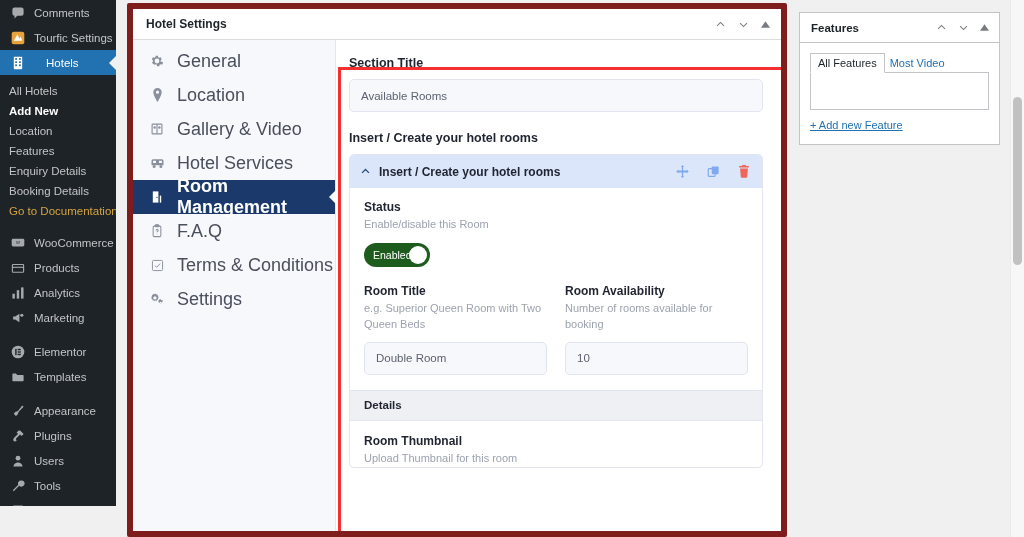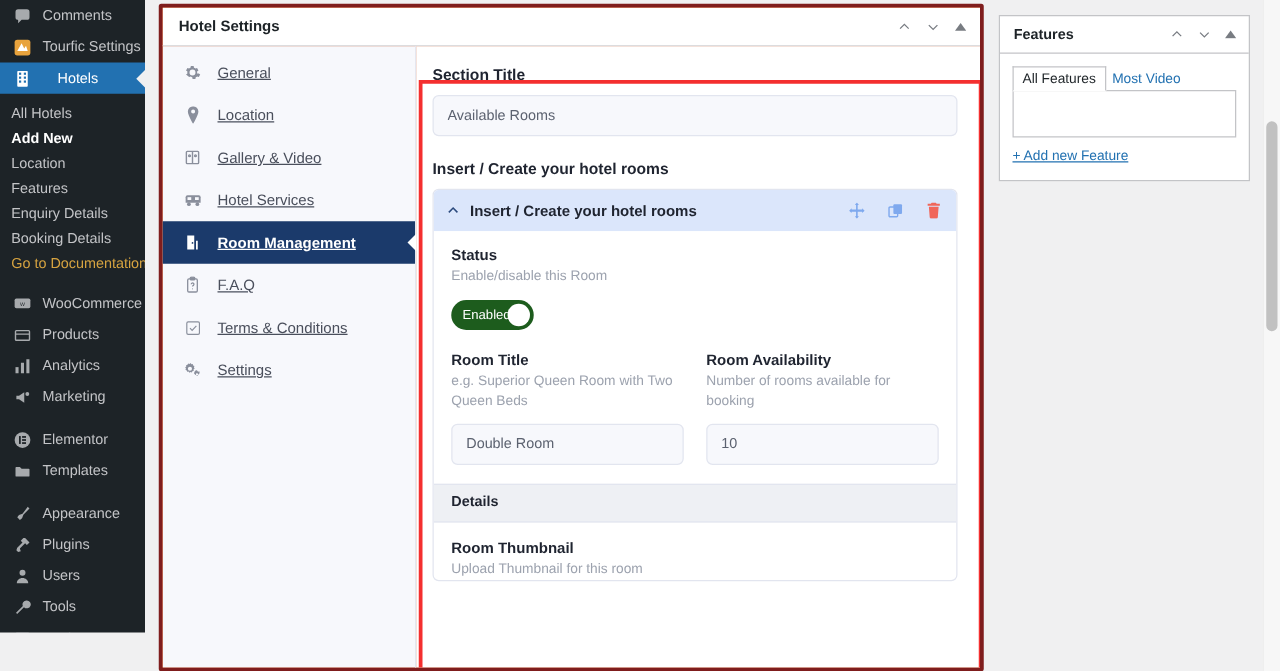--- a/index.html
+++ b/index.html
@@ -57,22 +57,22 @@
   .main-wrap {
     flex: 1; height: 537px; position: relative;
     background: #f0f0f1;
     padding: 0;
   }
 
   .panel-hotel-settings {
     position: absolute;
     left: 11px; top: 3px;
     width: 660px; height: 534px;
-    background: #c2410c;
-    border: 3px solid #7f1d1d;
+    background: #3b82f6;
+    border: 6px solid #7f1d1d;
     border-radius: 2px;
     overflow: hidden;
   }
   .panel-head {
     height: 31px; display: flex; align-items: center;
     padding: 0 8px 0 13px;
     border-bottom: 1px solid #dcdcde;
     background: #fff;
   }
   .panel-head .title {
@@ -93,21 +93,21 @@
   
   .tf-tabs {
     width: 203px; flex: 0 0 203px;
     background: #f7f8fc;
     border-right: 1px solid #e4e6ef;
     padding-top: 4px;
   }
   .tf-tab {
     display: flex; align-items: center;
     height: 34px; padding: 0 0 0 16px;
-    font-size: 12px; color: #4a4f5c; text-decoration: underline;
+    font-size: 18px; color: #4a4f5c;
   }
   .tf-tab .tf-ico {
     width: 16px; height: 16px; margin-right: 12px;
     display: inline-flex; align-items: center; justify-content: center;
     color: #8a8f9c; flex: 0 0 16px;
   }
   .tf-tab.active {
     background: #1b3a6b; color: #fff; font-weight: bold;
     position: relative;
   }

